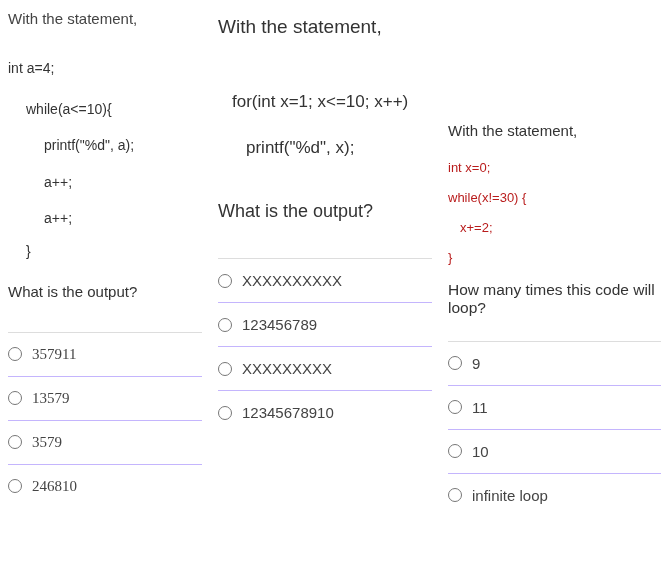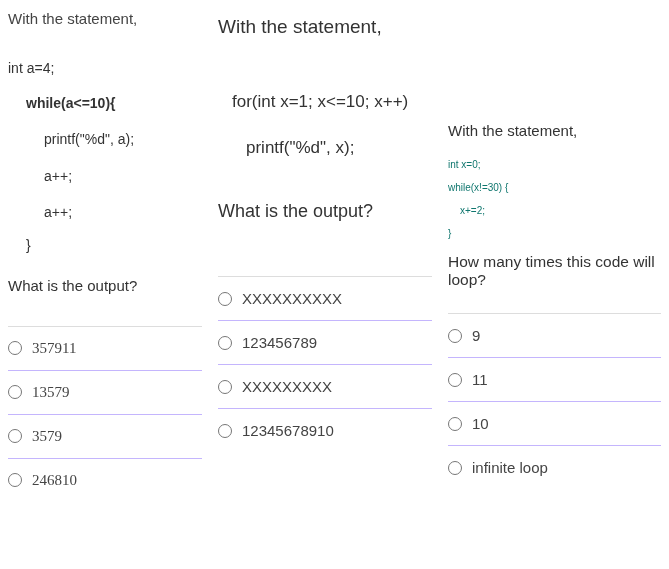--- a/index.html
+++ b/index.html
@@ -39,22 +39,22 @@
   .code-small .l0 { padding-left: 0; }
   .code-small .l1 { padding-left: 18px; }
   .code-small .l2 { padding-left: 36px; }
   .code-big {
     font-size: 17px;
     color: #333;
     line-height: 2.1;
   }
   .code-big .l1 { padding-left: 14px; }
   .code-r {
-    font-size: 10px;
-    color: #0f766e;
+    font-size: 13px;
+    color: #b91c1c;
     line-height: 2.3;
   }
   .code-r .l1 { padding-left: 12px; }
   .r-intro {
     font-size: 15px;
     color: #333;
     margin-top: 2px;
     margin-bottom: 14px;
   }
   .question {
@@ -97,21 +97,21 @@
   .col2 .opt, .col3 .opt { font-size: 15px; }
   .col3-code-wrap { margin-top: 0; }
 </style>
 </head>
 <body>
 
 <div class="col col1">
   <div class="intro">With the statement,</div>
   <div class="code-small">
     <div class="l0">int a=4;</div>
-    <div class="l1" style="margin-top:8px;font-weight:bold;">while(a&lt;=10){</div>
+    <div class="l1" style="margin-top:14px;">while(a&lt;=10){</div>
     <div class="l2" style="margin-top:10px;">printf("%d", a);</div>
     <div class="l2" style="margin-top:10px;">a++;</div>
     <div class="l2" style="margin-top:10px;">a++;</div>
     <div class="l1" style="margin-top:6px;">}</div>
   </div>
   <div class="question" style="margin-top:18px;">What is the output?</div>
   <div class="options" style="margin-top:26px;font-family:Liberation Serif, serif;">
     <div class="opt">
       <span class="radio"></span>
       <span>357911</span>
@@ -131,21 +131,21 @@
   </div>
 </div>
 
 <div class="col col2">
   <div class="intro-big">With the statement,</div>
   <div class="code-big" style="margin-top:12px;">
     <div class="l1">for(int x=1; x&lt;=10; x++)</div>
     <div class="l1" style="padding-left:28px; margin-top:10px;">printf("%d", x);</div>
   </div>
   <div class="question-big" style="margin-top:36px;">What is the output?</div>
-  <div class="options" style="margin-top:48px;">
+  <div class="options" style="margin-top:30px;">
     <div class="opt">
       <span class="radio"></span>
       <span>XXXXXXXXXX</span>
     </div>
     <div class="opt">
       <span class="radio"></span>
       <span>123456789</span>
     </div>
     <div class="opt">
       <span class="radio"></span>

